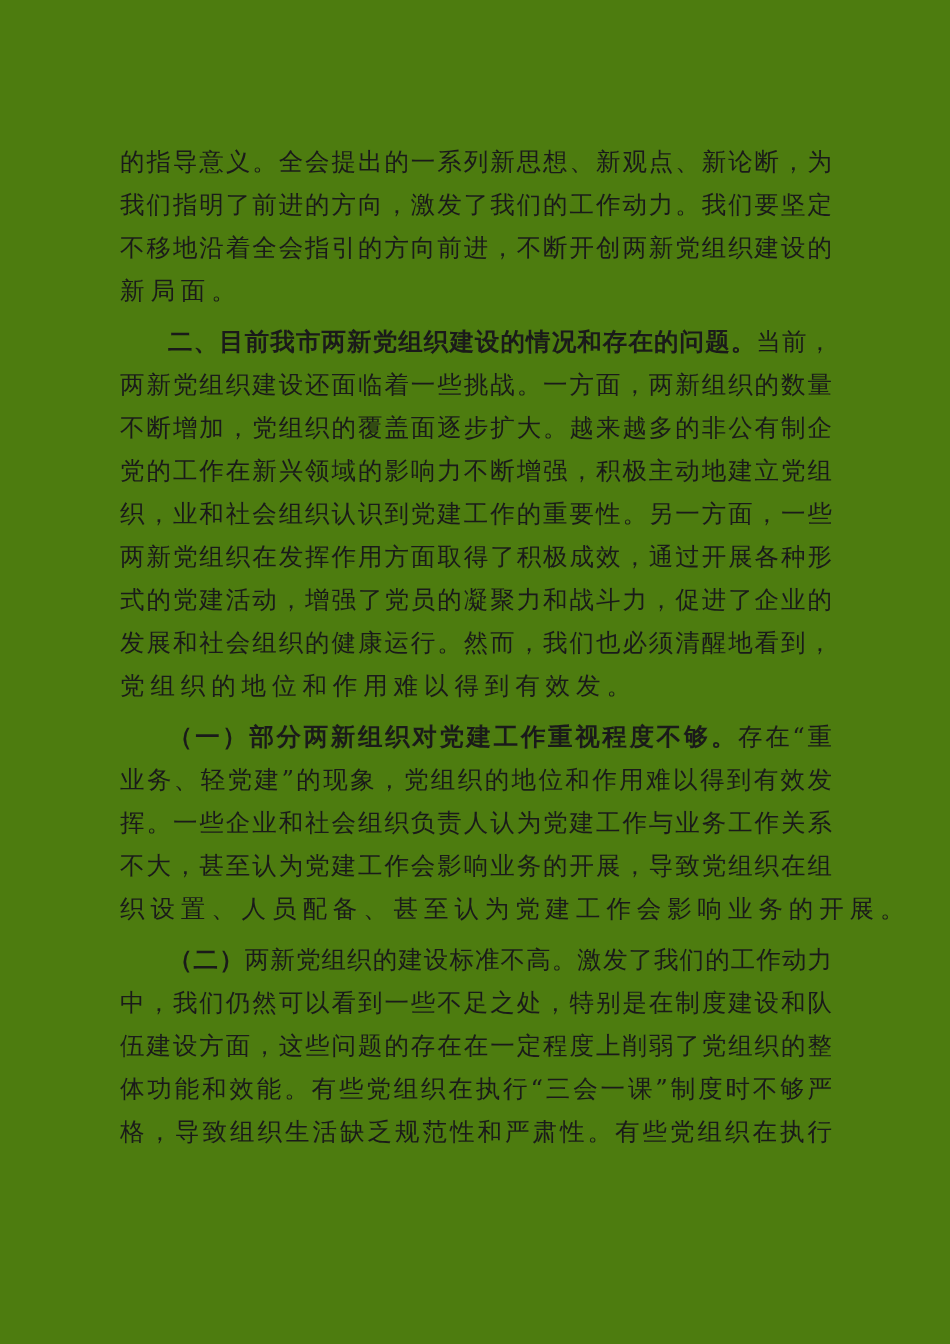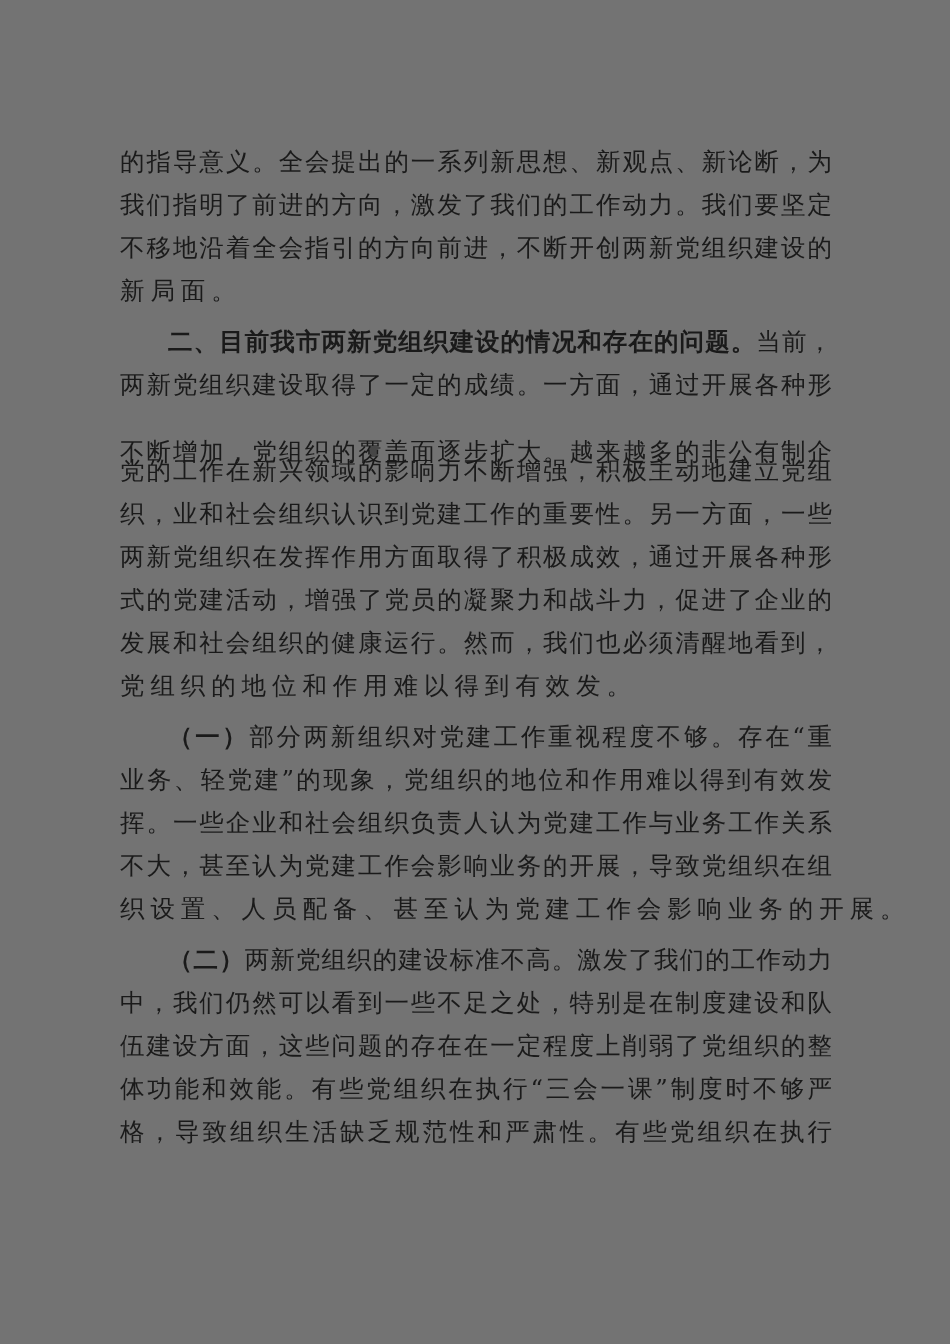--- a/index.html
+++ b/index.html
@@ -1,18 +1,18 @@
 <!DOCTYPE html>
 <html><head>
 <meta charset="utf-8">
 <style>
   html, body { margin: 0; padding: 0; background: #ffffff; }
   body { width: 950px; height: 1344px; position: relative; overflow: hidden;
          font-family: "DejaVu Serif", "Liberation Serif", serif; color: #1a1a1a; }
-  .page { position: absolute; left: 0; top: 0; width: 950px; height: 1344px; background: #737373; }
+  .page { position: absolute; left: 0; top: 0; width: 950px; height: 1344px; background: #4d7c0f; }
   .line { position: absolute; left: 120px; width: 712px; height: 40px; font-size: 24.5px;
           line-height: 40px; white-space: nowrap; text-align: justify; text-align-last: justify;
           letter-spacing: 0; }
   .line.last { text-align-last: left; letter-spacing: 5.9px; }
   .line.indent { left: 168px; width: 664px; }
   .bold { font-family: Liberation Sans, sans-serif; font-weight: bold; }
 </style>
 </head>
 <body>
 
@@ -22,33 +22,33 @@
     <div class="line" style="top:142px">的指导意义。全会提出的一系列新思想、新观点、新论断，为</div>
     <div class="line" style="top:185px">我们指明了前进的方向，激发了我们的工作动力。我们要坚定</div>
     <div class="line" style="top:228px">不移地沿着全会指引的方向前进，不断开创两新党组织建设的</div>
     <div class="line last" style="top:271px">新局面。</div>
   </div>
 
   <div>
     <div class="line indent" style="top:322px">
       <span class="bold">二、目前我市两新党组织建设的情况和存在的问题。</span><span>当前，</span>
     </div>
-    <div class="line" style="top:365px">两新党组织建设取得了一定的成绩。一方面，通过开展各种形</div>
-    <div class="line" style="top:432px">不断增加，党组织的覆盖面逐步扩大。越来越多的非公有制企</div>
+    <div class="line" style="top:365px">两新党组织建设还面临着一些挑战。一方面，两新组织的数量</div>
+    <div class="line" style="top:408px">不断增加，党组织的覆盖面逐步扩大。越来越多的非公有制企</div>
     <div class="line" style="top:451px">党的工作在新兴领域的影响力不断增强，积极主动地建立党组</div>
     <div class="line" style="top:494px">织，业和社会组织认识到党建工作的重要性。另一方面，一些</div>
     <div class="line" style="top:537px">两新党组织在发挥作用方面取得了积极成效，通过开展各种形</div>
     <div class="line" style="top:580px">式的党建活动，增强了党员的凝聚力和战斗力，促进了企业的</div>
     <div class="line" style="top:623px">发展和社会组织的健康运行。然而，我们也必须清醒地看到，</div>
     <div class="line last" style="top:666px">党组织的地位和作用难以得到有效发。</div>
   </div>
 
   <div>
     <div class="line indent" style="top:717px">
-      <span class="bold">（一）</span><span class="bold" style="font-weight:normal;font-family:'DejaVu Serif',serif">部分两新组织对党建工作重视程度不够。</span><span>存在“重</span>
+      <span class="bold">（一）</span><span class="bold" style="font-weight:bold;font-family:'DejaVu Serif',serif">部分两新组织对党建工作重视程度不够。</span><span>存在“重</span>
     </div>
     <div class="line" style="top:760px">业务、轻党建”的现象，党组织的地位和作用难以得到有效发</div>
     <div class="line" style="top:803px">挥。一些企业和社会组织负责人认为党建工作与业务工作关系</div>
     <div class="line" style="top:846px">不大，甚至认为党建工作会影响业务的开展，导致党组织在组</div>
     <div class="line last" style="top:889px">织设置、人员配备、甚至认为党建工作会影响业务的开展。</div>
   </div>
 
   <div>
     <div class="line indent" style="top:940px">
       <span class="bold">（二）</span><span class="bold" style="font-weight:normal;font-family:Liberation Mono, monospace">两新党组织的建设标准不高。</span><span>激发了我们的工作动力</span>

